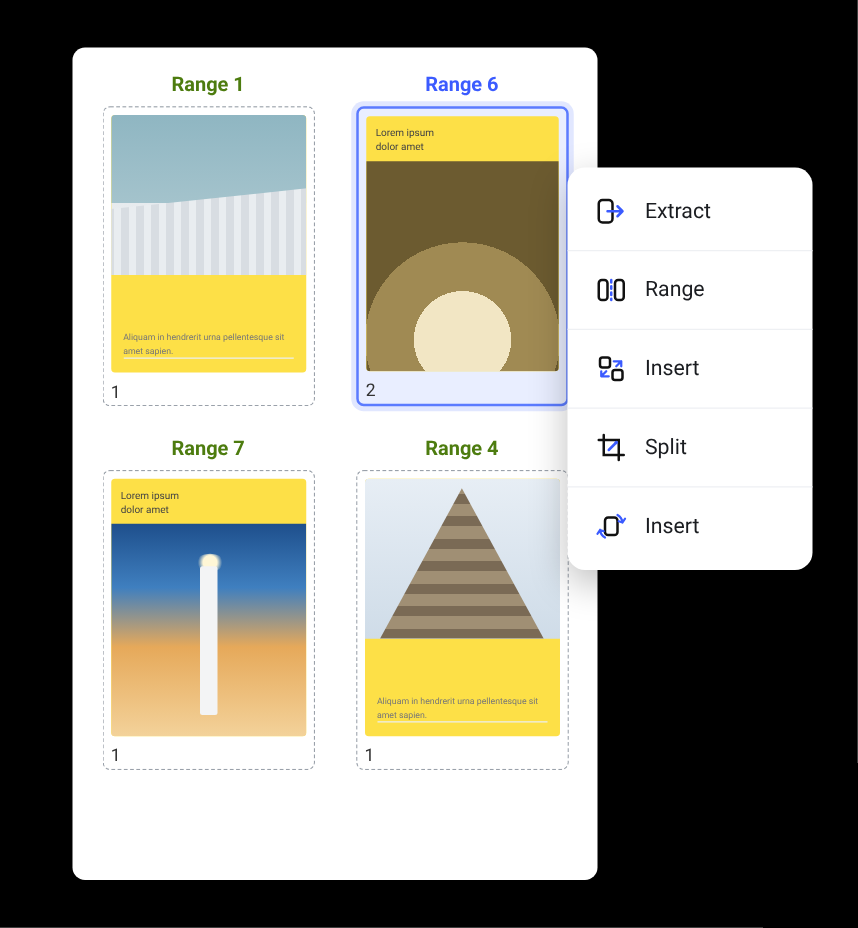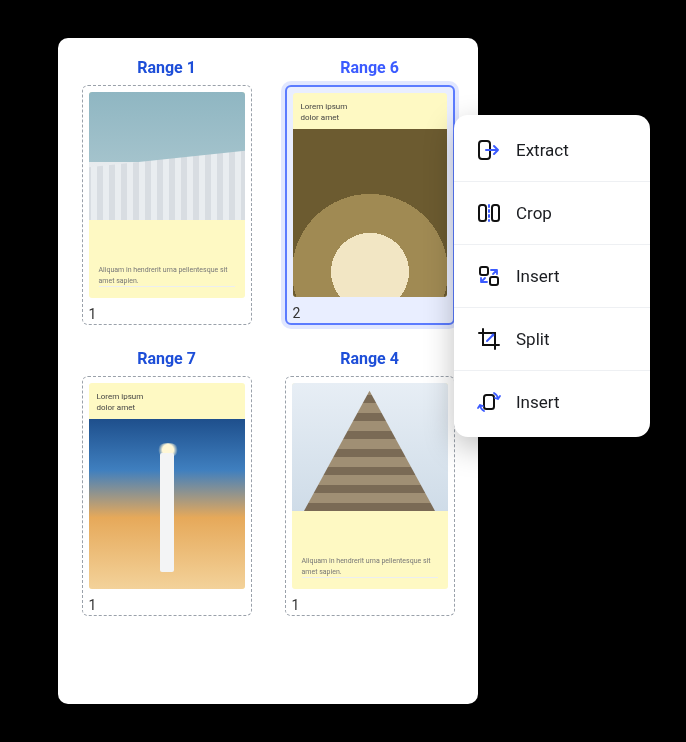--- a/index.html
+++ b/index.html
@@ -35,42 +35,42 @@
   }
   .cell {
     display: flex;
     flex-direction: column;
     align-items: center;
   }
   .range-label {
     font-weight: 700;
     font-size: 16px;
     margin-bottom: 8px;
-    color: #1d4ed8;
+    color: #4d7c0f;
   }
   .range-label.active { color: #3B5BFF; }
   .page {
     width: 170px;
     height: 240px;
     border: 1px dashed #9aa1aa;
     border-radius: 6px;
     display: flex;
     flex-direction: column;
     box-sizing: border-box;
     padding: 6px 6px 0 6px;
     background: #fff;
   }
   .page.selected {
     border: 2px solid #5B7BFF;
     background: #E9EEFF;
     box-shadow: 0 0 0 4px rgba(91,123,255,0.18);
   }
   .page-inner {
     flex: 1;
-    background: #fef9c3;
+    background: #fde047;
     border-radius: 3px;
     display: flex;
     flex-direction: column;
     overflow: hidden;
   }
   .page-img {
     width: 100%;
     flex: 0 0 128px;
     background: #dfe3e8;
   }
@@ -132,21 +132,21 @@
   .img-light { background: linear-gradient(#1e4f8c 0%, #3f7fbf 30%, #e6a95a 58%, #f3d29a 100%); position:relative; }
   .img-light::after { content:""; position:absolute; left:46%; top:20%; width:14px; height:70%; background:#f3f4f5; border-radius:2px; }
   .img-light::before { content:""; position:absolute; left:43%; top:14%; width:24px; height:14px; background: radial-gradient(circle,#fff7d6 0 40%, transparent 70%); border-radius:50%; }
   .img-curve { background: linear-gradient(#e7eef5 0%, #cfdce8 100%); position:relative; overflow:hidden; }
   .img-curve::after { content:""; position:absolute; inset:0; background: repeating-linear-gradient(0deg, #7a6a55 0 8px, #a08f74 8px 18px); clip-path: polygon(8% 100%, 50% 6%, 92% 100%); border-top-left-radius:70% 90%; border-top-right-radius:70% 90%;}
 
   
   .menu {
     position: absolute;
     right: 36px;
-    top: 115px;
+    top: 134px;
     width: 196px;
     background: #fff;
     border-radius: 14px;
     box-shadow: 0 10px 30px rgba(0,0,0,0.25);
     padding: 4px 0;
   }
   .menu-item {
     display: flex;
     align-items: center;
     gap: 14px;
@@ -254,21 +254,21 @@
 
 
     <div class="menu-item">
       <span class="ico">
         <svg width="26" height="26" viewBox="0 0 26 26" fill="none">
           <rect x="3" y="5" width="7" height="16" rx="2.5" stroke="#111" stroke-width="2"></rect>
           <rect x="16" y="5" width="7" height="16" rx="2.5" stroke="#111" stroke-width="2"></rect>
           <path d="M13 5 V21" stroke="#3B5BFF" stroke-width="2" stroke-dasharray="2 3" stroke-linecap="round"></path>
         </svg>
       </span>
-      <span>Crop</span>
+      <span>Range</span>
     </div>
 
     <div class="menu-item">
       <span class="ico">
         <svg width="26" height="26" viewBox="0 0 26 26" fill="none">
           <rect x="4" y="4" width="8" height="8" rx="2" stroke="#111" stroke-width="2"></rect>
           <rect x="14" y="14" width="8" height="8" rx="2" stroke="#111" stroke-width="2"></rect>
           <path d="M15 7 H21 V11 M21 7 L17 11" stroke="#3B5BFF" stroke-width="1.8" fill="none" stroke-linecap="round" stroke-linejoin="round"></path>
           <path d="M11 19 H5 V15 M5 19 L9 15" stroke="#3B5BFF" stroke-width="1.8" fill="none" stroke-linecap="round" stroke-linejoin="round"></path>
         </svg>

